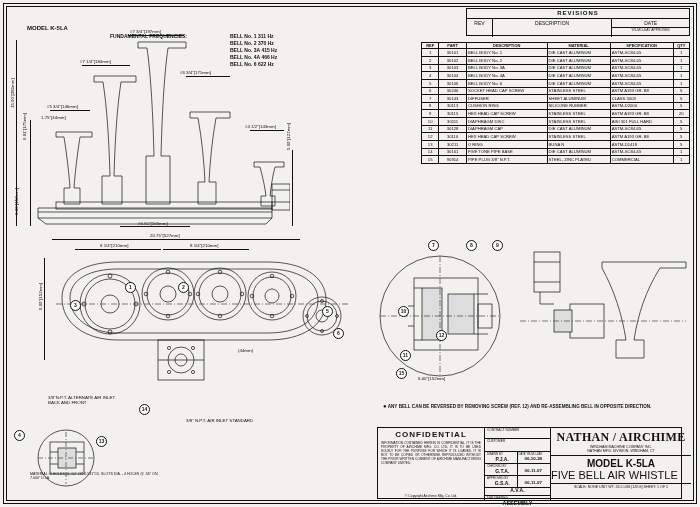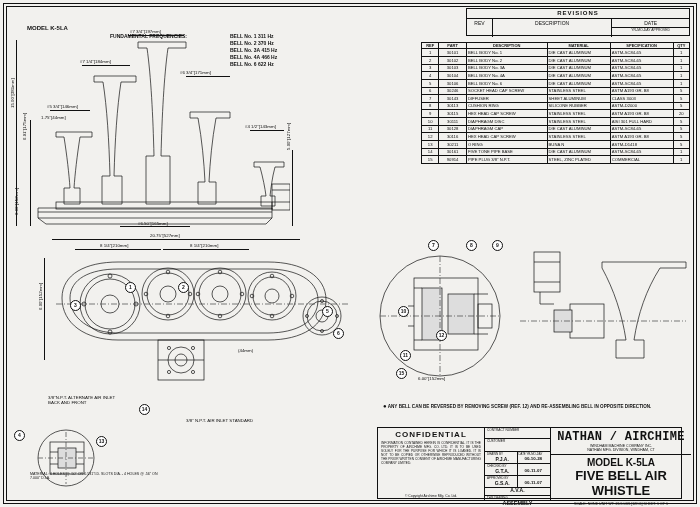--- a/index.html
+++ b/index.html
@@ -54,24 +54,24 @@
 
   
   #title{left:377px;top:427px;width:305px;height:72px;}
   #tb-conf{position:absolute;left:0;top:0;width:107px;height:72px;border-right:1px solid #111;box-sizing:border-box;}
   #tb-conf .hd{font-size:8px;font-weight:bold;text-align:center;letter-spacing:1px;padding-top:2px;}
   #tb-conf .body{font-size:3.2px;line-height:4.1px;padding:2px 3px;text-align:justify;}
   #tb-conf .cr{font-size:3.4px;text-align:center;position:absolute;bottom:2px;left:0;width:100%;}
   #tb-mid{position:absolute;left:107px;top:0;width:66px;height:72px;border-right:1px solid #111;box-sizing:border-box;font-size:3.6px;line-height:4.6px;}
   #tb-mid .row{border-bottom:0.5px solid #111;padding:0 2px;box-sizing:border-box;}
   #tb-right{position:absolute;left:173px;top:0;width:140px;height:72px;box-sizing:border-box;}
-  .brand{font-size:12px;font-weight:bold;text-align:center;letter-spacing:0.3px;padding-top:2px;font-family:Liberation Mono, monospace;}
+  .brand{font-size:12px;font-weight:bold;text-align:center;letter-spacing:0.3px;padding-top:2px;font-family:Liberation Serif, serif;}
   .brandsub{font-size:3.6px;line-height:4.4px;text-align:center;}
   .modelline{font-size:10px;font-weight:bold;text-align:center;}
-  .modelline2{font-size:13px;font-weight:bold;text-align:center;}
+  .modelline2{font-size:11px;font-weight:normal;}
   .dwgno{font-size:11px;font-weight:bold;text-align:center;}
 
   
   .lbl{position:absolute;font-size:4.4px;line-height:5.2px;white-space:nowrap;}
   .lbl.b{font-weight:bold;}
 
   
   .hl{position:absolute;height:0;border-top:0.6px solid #111;}
   .vl{position:absolute;width:0;border-left:0.6px solid #111;}
   .balloon{position:absolute;border:1px solid #111;border-radius:50%;box-sizing:border-box;background:#fff;

